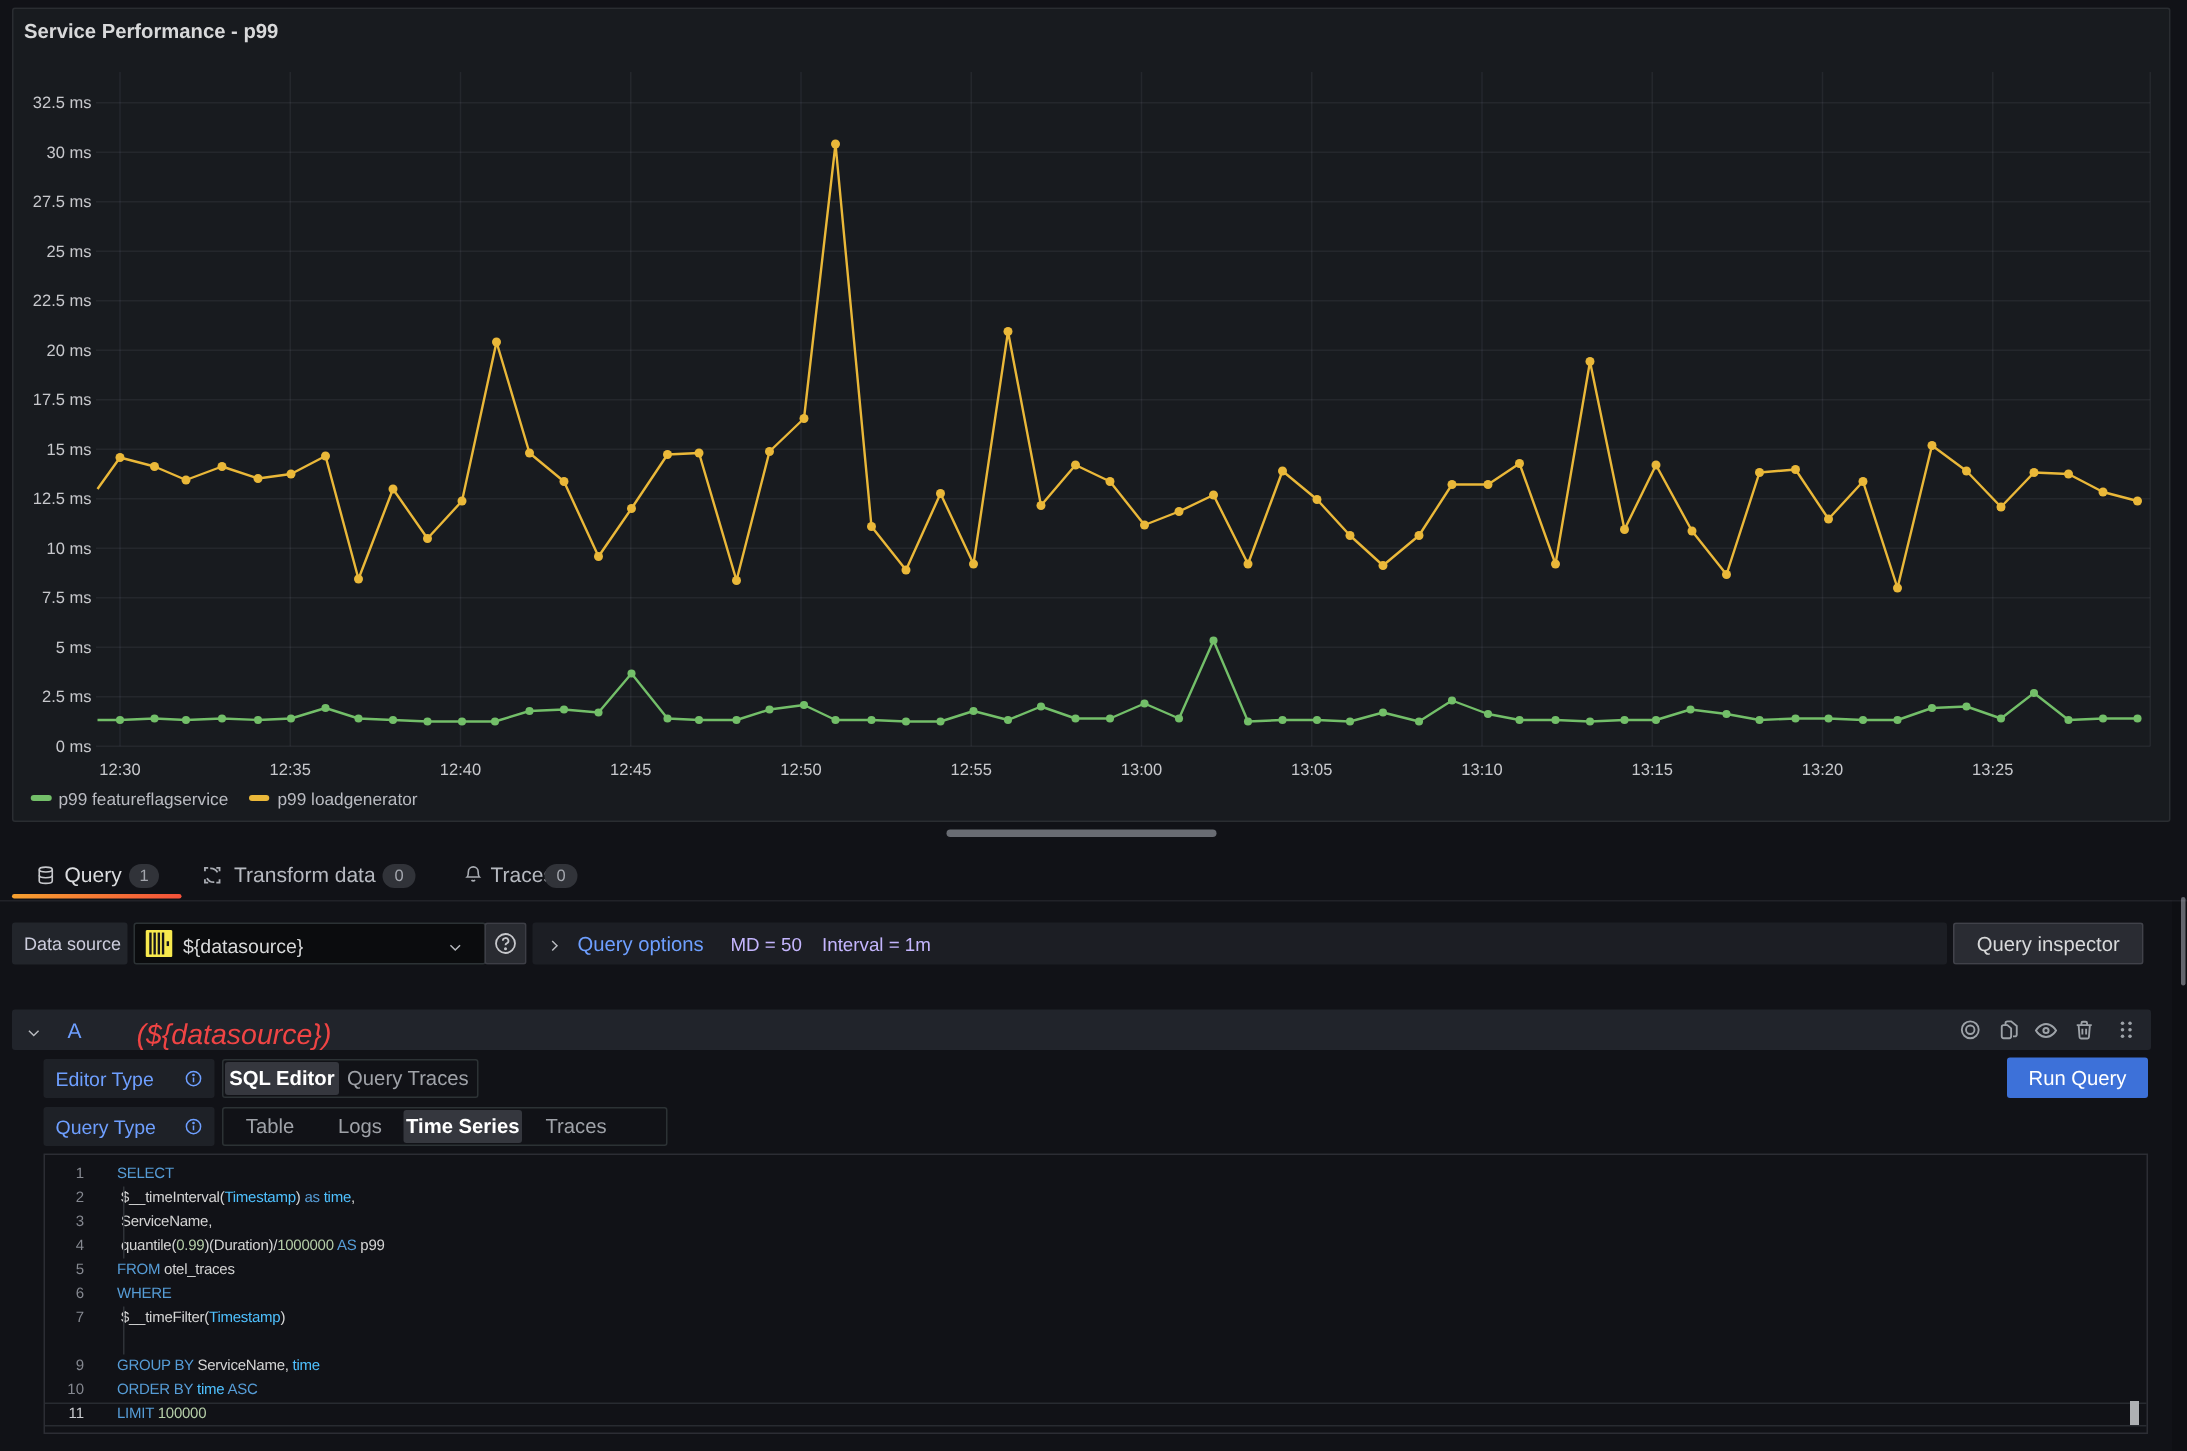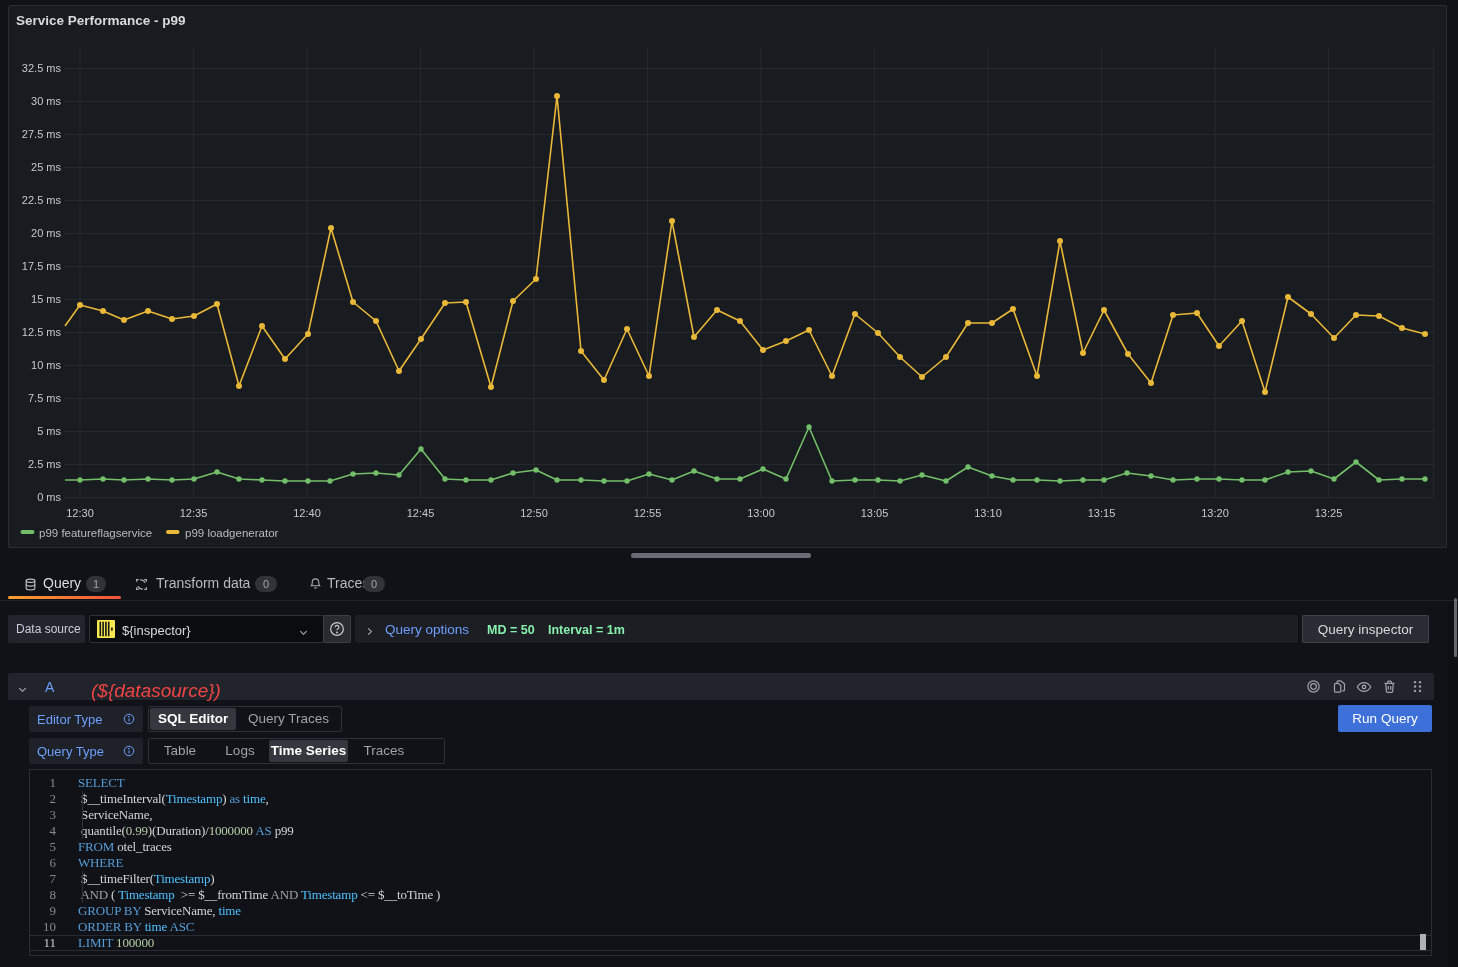--- a/index.html
+++ b/index.html
@@ -10,31 +10,31 @@
 #vscroll{left:1453.5px;top:598px;width:3.5px;height:59px;background:#63666d;border-radius:2px}
 .tabtxt{font-size:14px;color:#b6b9c0}
 .badge{position:absolute;top:575.5px;height:16.5px;border-radius:9px;background:#313339;color:#a3a6ad;font-size:11px;text-align:center;line-height:16.5px}
 #tabline{left:8px;top:595.5px;width:113px;height:3.6px;background:linear-gradient(90deg,#f7a12f 0%,#f4513a 100%);border-radius:2px}
 #tabdiv{left:0;top:599.5px;width:1458px;height:1px;background:rgba(204,204,220,0.09)}
 .lbl{background:#22252b;border-radius:2px;color:#ccccdc;display:flex;align-items:center}
 #dslbl{left:8px;top:615px;width:77px;height:28px;padding-left:8px;font-size:12px;font-weight:500;white-space:nowrap}
 #dsdrop{left:89px;top:615px;width:235px;height:28px;background:#0b0c0e;border:1px solid #2c3235;border-radius:2px}
 #helpbtn{left:323px;top:615px;width:28px;height:28px;background:#292b31;border:1px solid rgba(204,204,220,0.12);border-radius:2px;display:flex;align-items:center;justify-content:center}
 .blue{color:#6e9fff}
-.sec{color:#86efac;font-weight:700}
+.sec{color:#c4b5fd;font-weight:400}
 #qinsp{left:1302px;top:615px;width:127px;height:28px;background:#2a2c33;border:1px solid rgba(204,204,220,0.14);border-radius:2px;color:#d8d9da;font-size:13.5px;font-weight:500;display:flex;align-items:center;justify-content:center}
 #rowA{left:8px;top:673px;width:1426px;height:27px;background:#21242b;border-radius:2px}
 .rlbl{font-size:13px;color:#6e9fff;font-weight:500}
 .ibox{background:#1e2127;border-radius:2px;display:flex;align-items:center;justify-content:space-between;padding:0 8px}
 .rgroup{background:#111217;border:1px solid #2c3235;border-radius:2px;display:flex;align-items:center}
 .ritem{font-size:13.5px;color:#9fa2a8;text-align:center}
 .ractive{background:#35373e;border-radius:2px;color:#ffffff;font-weight:600}
 #runq{left:1338px;top:705px;width:94px;height:27px;background:#3d71d9;border-radius:2px;color:#fff;font-size:13.5px;font-weight:500;display:flex;align-items:center;justify-content:center}
 #editor{left:29px;top:769px;width:1403px;height:186.5px;background:#111217;border:1px solid rgba(204,204,220,0.15)}
-.cl{position:absolute;left:0;height:16px;line-height:16px;font-family:Liberation Serif, serif;font-size:13px;letter-spacing:-0.17px;white-space:pre;color:#d4d4d4}
+.cl{position:absolute;left:0;height:16px;line-height:16px;font-family:Liberation Sans, sans-serif;font-size:10px;letter-spacing:-0.17px;white-space:pre;color:#d4d4d4}
 .ln{display:inline-block;width:26px;text-align:right;color:#858890;letter-spacing:0}
 .ct{margin-left:22px}
 .cl .k{color:#569cd6}.cl .o{color:#9da1a6}.cl .t{color:#4fc1ff}.cl .n{color:#b5cea8}
 .iguide{position:absolute;width:1px;background:#2f3238}
 #cursmark{left:1390px;top:163.5px;width:5.5px;height:16.5px;background:#aeb0b3}
 </style></head><body>
 <div class="abs" id="panel"></div>
 <div class="abs" id="ptitle">Service Performance - p99</div>
 <svg id="chart" width="1458" height="560" viewBox="0 0 1458 560">
     <g stroke="rgba(204,204,220,0.07)" stroke-width="1">
@@ -262,21 +262,21 @@
   <div class="abs" style="left:7px;top:4px"><svg width="18" height="18" viewBox="0 0 18 18">
         <rect width="18" height="18" fill="#f7e94e" rx="1"></rect>
         <g fill="#15151a">
           <rect x="2.5" y="1.7" width="1.6" height="14.6"></rect>
           <rect x="5.3" y="1.7" width="1.6" height="14.6"></rect>
           <rect x="8.1" y="1.7" width="1.6" height="14.6"></rect>
           <rect x="10.9" y="1.7" width="1.6" height="14.6"></rect>
           <rect x="14.1" y="7.5" width="1.6" height="3.2"></rect>
         </g>
       </svg></div>
-  <div class="abs" style="left:32px;top:6.5px;font-size:13px;color:#d8d9da">${inspector}</div>
+  <div class="abs" style="left:32px;top:6.5px;font-size:13px;color:#d8d9da">${datasource}</div>
   <div class="abs" style="left:208px;top:8px"><svg width="11" height="11" viewBox="0 0 24 24" fill="none" stroke="#b6b8bd" stroke-width="2.2">
         <path d="M5 9l7 7 7-7"></path>
       </svg></div>
 </div>
 <div class="abs" id="helpbtn">
     <svg width="16" height="16" viewBox="0 0 24 24" fill="none" stroke="#c7c8cc" stroke-width="1.8">
       <circle cx="12" cy="12" r="9.5"></circle>
       <path d="M9.3 9.3a2.8 2.8 0 1 1 3.9 2.6c-.9.4-1.2 1-1.2 1.9"></path>
       <circle cx="12" cy="17.2" r="0.6" fill="#c7c8cc"></circle>
     </svg>
@@ -325,21 +325,21 @@
 </div>
 
 <div class="abs ibox" style="left:29px;top:706px;width:114px;height:26px">
   <span class="rlbl">Editor Type</span>
     <svg width="12" height="12" viewBox="0 0 24 24" fill="none" stroke="#6e9fff" stroke-width="2">
       <circle cx="12" cy="12" r="9.5"></circle>
       <line x1="12" y1="10.5" x2="12" y2="17"></line>
       <circle cx="12" cy="7.3" r="0.8" fill="#6e9fff"></circle>
     </svg>
 </div>
-<div class="abs rgroup" style="left:148px;top:706px;width:194px;height:26px">
+<div class="abs rgroup" style="left:148px;top:706px;width:171px;height:26px">
   <div class="ritem ractive" style="width:93px;height:22px;line-height:22px;margin-left:1px">SQL Editor</div>
   <div class="ritem" style="width:113px;line-height:22px">Query Traces</div>
 </div>
 <div class="abs" id="runq">Run Query</div>
 <div class="abs ibox" style="left:29px;top:738px;width:114px;height:26px">
   <span class="rlbl">Query Type</span>
     <svg width="12" height="12" viewBox="0 0 24 24" fill="none" stroke="#6e9fff" stroke-width="2">
       <circle cx="12" cy="12" r="9.5"></circle>
       <line x1="12" y1="10.5" x2="12" y2="17"></line>
       <circle cx="12" cy="7.3" r="0.8" fill="#6e9fff"></circle>
@@ -353,21 +353,20 @@
 </div>
 
 <div class="abs" id="editor">
 <div class="cl" style="top:4.5px"><span class="ln">1</span><span class="ct"><span class="k">SELECT</span></span></div>
     <div class="cl" style="top:20.5px"><span class="ln">2</span><span class="ct"><span> $__timeInterval(</span><span class="t">Timestamp</span><span>) </span><span class="k">as</span><span> </span><span class="t">time</span><span>,</span></span></div>
     <div class="cl" style="top:36.5px"><span class="ln">3</span><span class="ct"><span> ServiceName,</span></span></div>
     <div class="cl" style="top:52.5px"><span class="ln">4</span><span class="ct"><span> quantile(</span><span class="n">0.99</span><span>)(Duration)/</span><span class="n">1000000</span><span> </span><span class="k">AS</span><span> p99</span></span></div>
     <div class="cl" style="top:68.5px"><span class="ln">5</span><span class="ct"><span class="k">FROM</span><span> otel_traces</span></span></div>
     <div class="cl" style="top:84.5px"><span class="ln">6</span><span class="ct"><span class="k">WHERE</span></span></div>
     <div class="cl" style="top:100.5px"><span class="ln">7</span><span class="ct"><span> $__timeFilter(</span><span class="t">Timestamp</span><span>)</span></span></div>
-    <div class="cl" style="top:116.5px"><span class="ln">8</span><span class="ct"><span> </span><span class="o">AND</span><span> ( </span><span class="t">Timestamp</span><span>  &gt;= $__fromTime </span><span class="o">AND</span><span> </span><span class="t">Timestamp</span><span> &lt;= $__toTime )</span></span></div>
     <div class="cl" style="top:132.5px"><span class="ln">9</span><span class="ct"><span class="k">GROUP</span><span> </span><span class="k">BY</span><span> ServiceName, </span><span class="t">time</span></span></div>
     <div class="cl" style="top:148.5px"><span class="ln">10</span><span class="ct"><span class="k">ORDER</span><span> </span><span class="k">BY</span><span> </span><span class="t">time</span><span> </span><span class="k">ASC</span></span></div>
     <div class="cl" style="top:164.5px"><span class="ln" style="color:#c8cace">11</span><span class="ct"><span class="k">LIMIT</span><span> </span><span class="n">100000</span></span></div>
   <div class="iguide" style="left:51.5px;top:20.5px;height:48px"></div>
   <div class="iguide" style="left:51.5px;top:100.5px;height:32px"></div>
   <div class="abs" style="left:0;top:164.5px;width:1401px;height:1px;background:#282b31"></div>
     <div class="abs" style="left:0;top:180px;width:1401px;height:1px;background:#282b31"></div>
     <div class="abs" id="cursmark"></div>
 </div>
 

